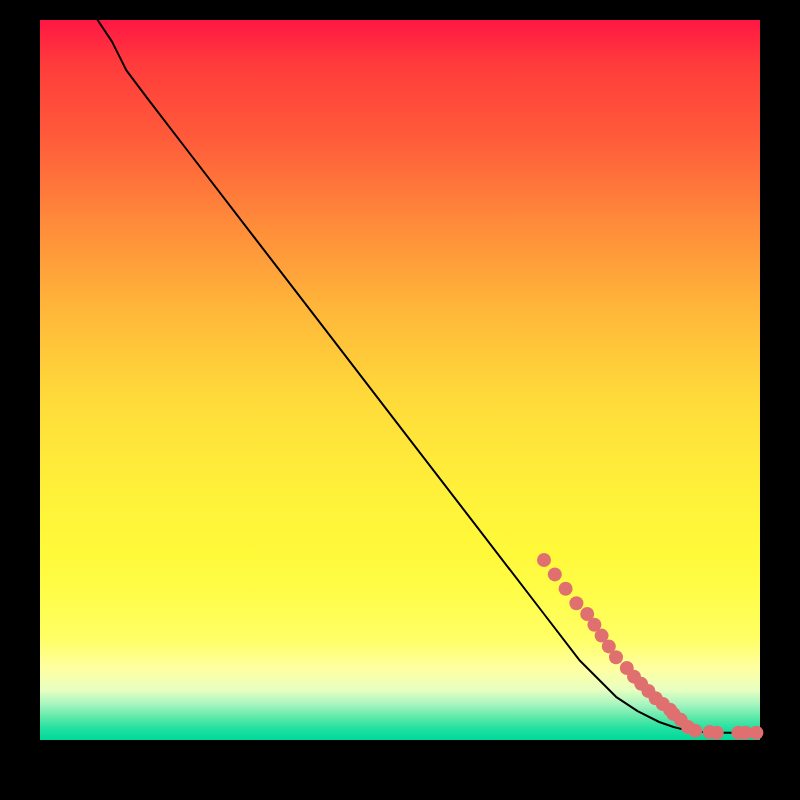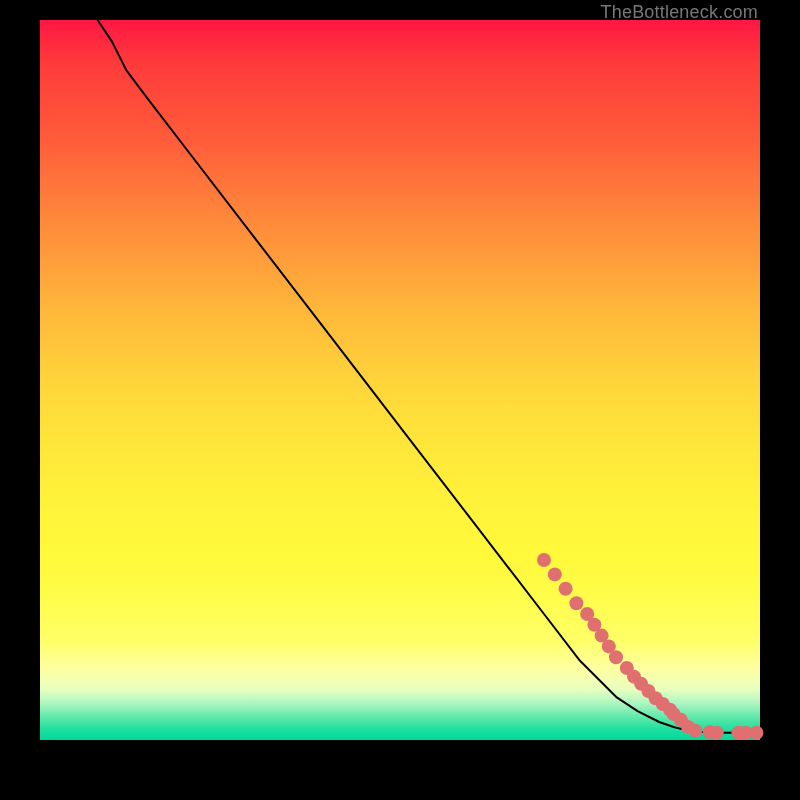--- a/index.html
+++ b/index.html
@@ -72,21 +72,20 @@
   .dot {
     fill: #e07070;
     stroke: none;
   }
 </style>
 </head>
 <body>
 
 <div class="stage">
 
-  <div class="attribution">TheBottleneck.com</div>
 
   <div class="plot">
     <svg class="curve" viewBox="0 0 720 720" preserveAspectRatio="none">
       <path id="curve-path" class="curve-path" d="M57.60 0.00 L72.00 21.60 L86.40 50.40 L108.00 79.20 L144.00 126.00 L216.00 219.60 L288.00 313.20 L360.00 406.80 L432.00 500.40 L504.00 594.00 L540.00 640.80 L576.00 676.80 L597.60 691.20 L619.20 702.00 L633.60 707.04 L648.00 710.64 L662.40 712.08 L676.80 712.80 L691.20 712.80 L705.60 712.80 L720.00 712.80" stroke="#000000"></path>
       <g id="dots-group">
           <circle cx="504.00" cy="540.00" r="7" class="dot" fill="#e07070"></circle>
           <circle cx="514.80" cy="554.40" r="7" class="dot" fill="#e07070"></circle>
           <circle cx="525.60" cy="568.80" r="7" class="dot" fill="#e07070"></circle>
           <circle cx="536.40" cy="583.20" r="7" class="dot" fill="#e07070"></circle>
           <circle cx="547.20" cy="594.00" r="7" class="dot" fill="#e07070"></circle>

